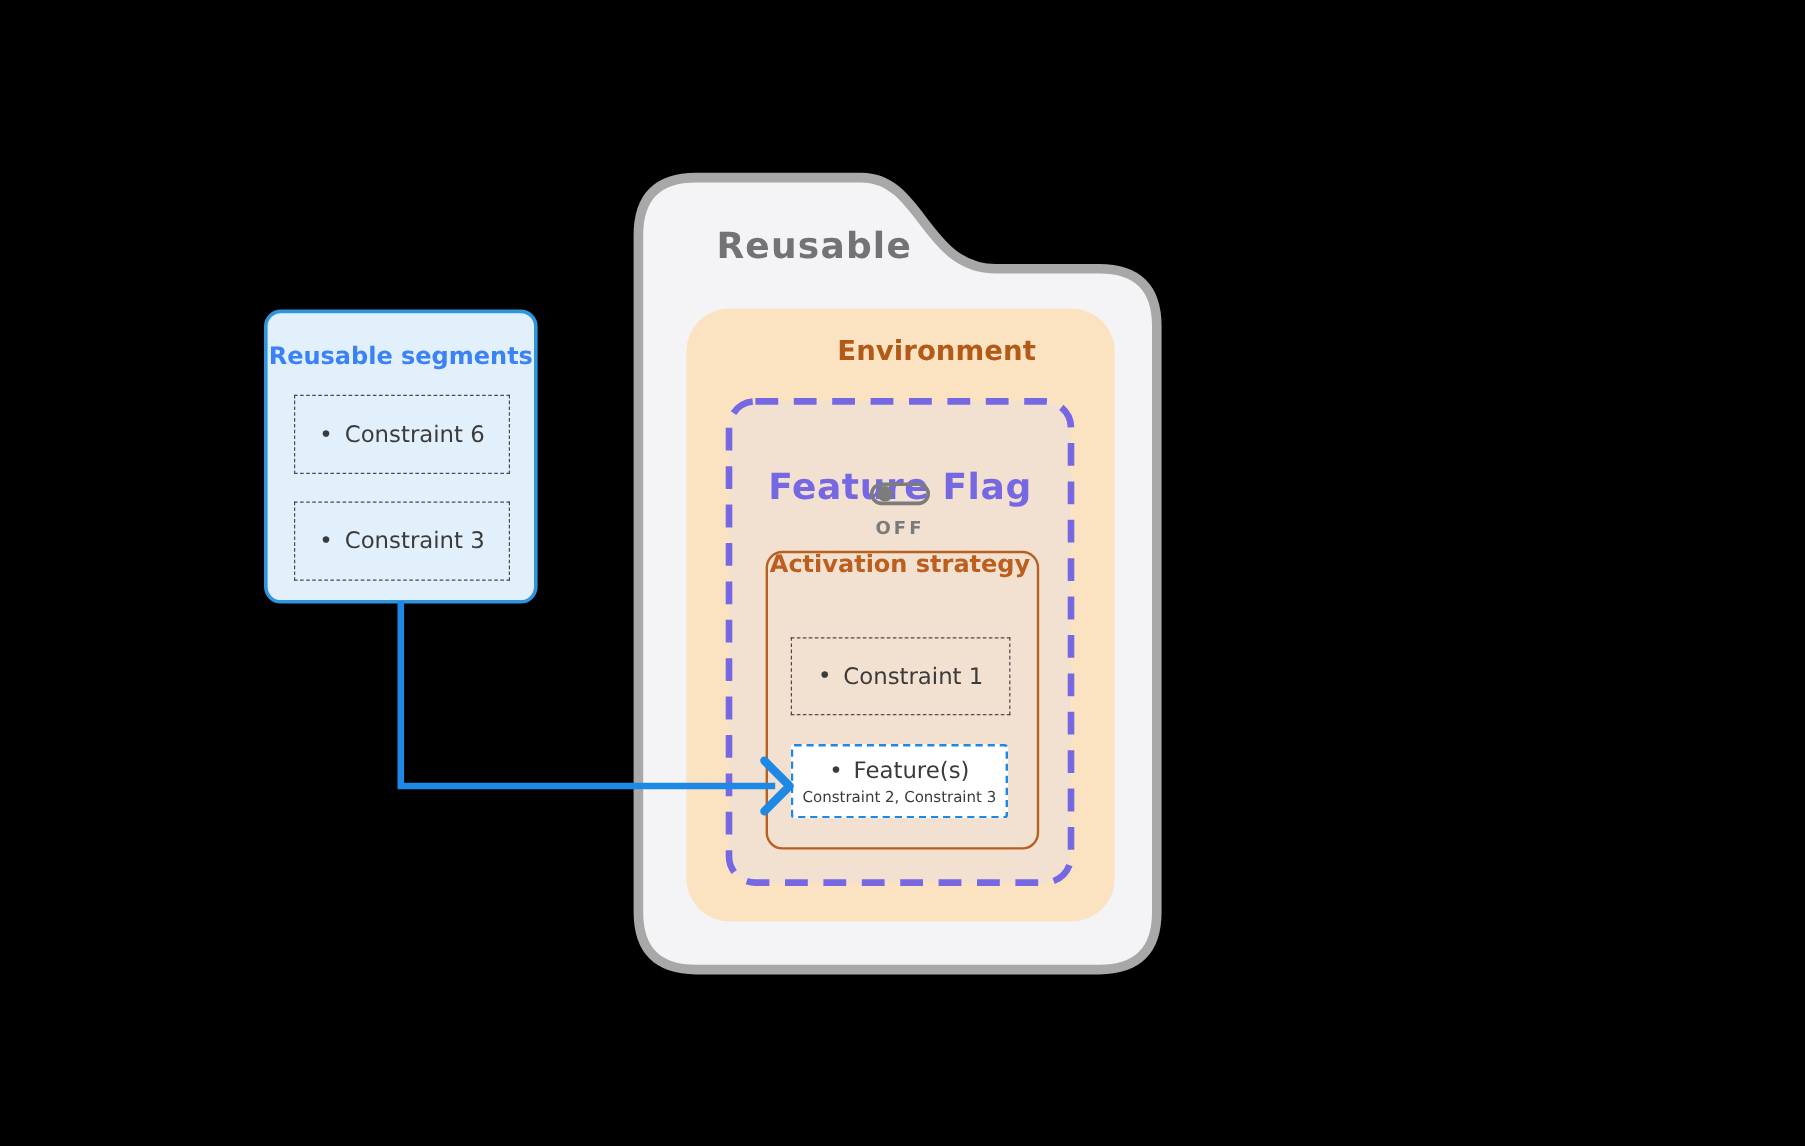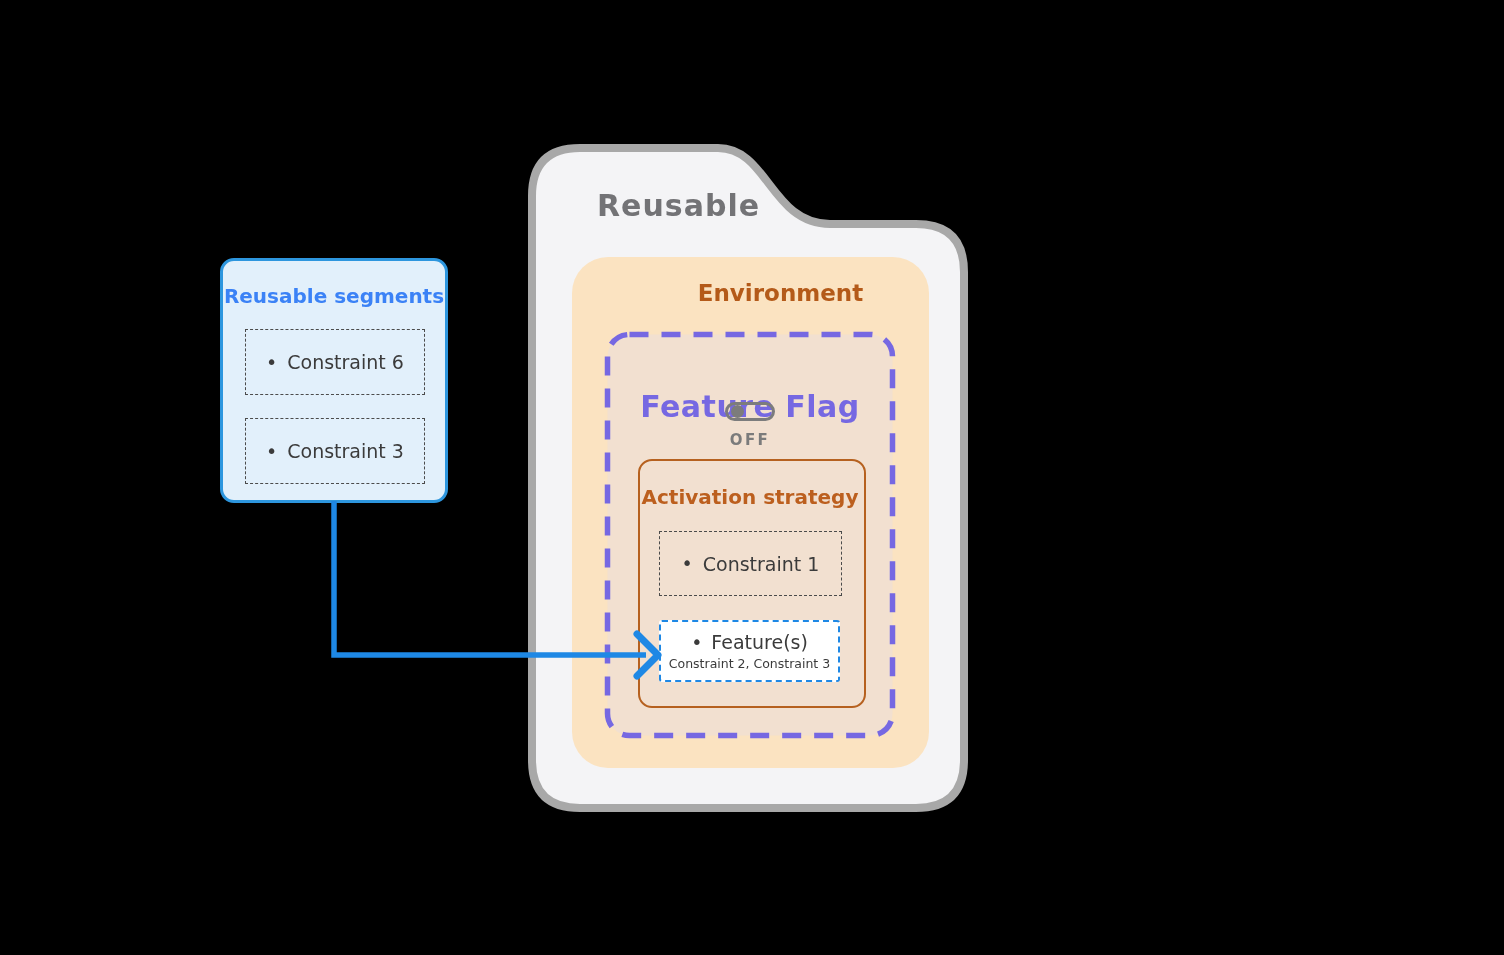--- a/index.html
+++ b/index.html
@@ -43,21 +43,21 @@
   #toggle-state-label{
     font-size:15px;font-weight:bold;color:#7B7B7B;letter-spacing:2.5px;
   }
 
   
   #activation-strategy-box{
     left:638px;top:459px;width:224px;height:245px;
     border:2px solid #B6611F;border-radius:14px;
   }
   #activation-strategy-title{
-    left:638px;top:485px;width:224px;text-align:center;
+    left:638px;top:458px;width:224px;text-align:center;
     font-size:20px;font-weight:bold;color:#BC5F1E;
   }
   .constraint-box{
     border:1.5px dashed #4B4B4B;
     display:flex;align-items:center;justify-content:center;gap:10px;
     color:#3B3B3B;font-size:19px;
   }
   .bullet{font-size:19px;color:#3B3B3B;line-height:1;}
   #constraint-1-box{left:659px;top:531px;width:181px;height:63px;}
 

